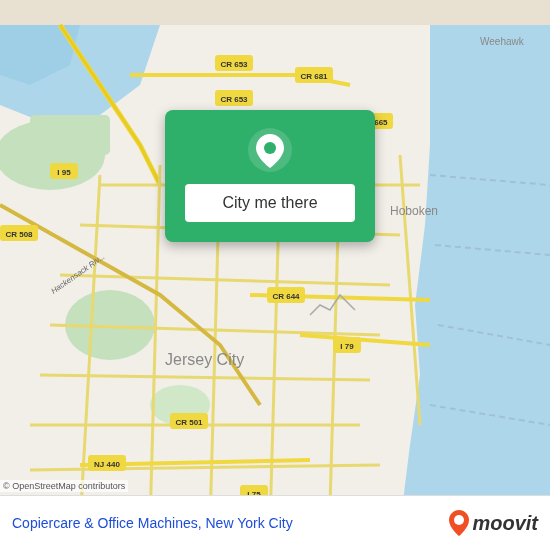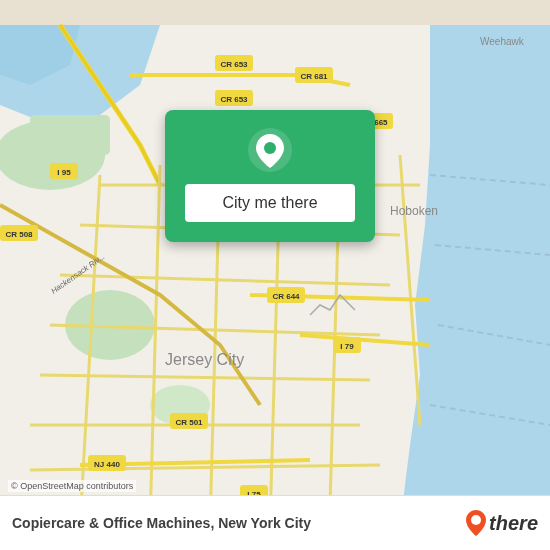--- a/index.html
+++ b/index.html
@@ -28,31 +28,31 @@
       height: 55px;
       background: white;
       display: flex;
       align-items: center;
       padding: 0 12px;
       border-top: 1px solid #ddd;
     }
 
     #copyright {
       position: absolute;
-      bottom: 58px; left: 8px;
+      bottom: 58px; left: 0;
       font-size: 9px;
       color: #555;
       background: rgba(255,255,255,0.7);
       padding: 1px 3px;
     }
 
     #location-name {
       font-size: 14px;
-      font-weight: 700;
-      color: #404040;
+      font-weight: 400;
+      color: #1d4ed8;
       flex: 1;
     }
 
     #moovit-logo {
       display: flex;
       align-items: center;
       gap: 2px;
     }
 
     #moovit-text {
@@ -212,15 +212,15 @@
 
 <div id="bottom-bar">
   <span id="location-name">Copiercare &amp; Office Machines, New York City</span>
 
   <div id="moovit-logo">
 
     <svg width="22" height="28" viewBox="0 0 22 28">
       <path d="M11 1 C5.5 1 1 5.5 1 11 C1 19 11 27 11 27 C11 27 21 19 21 11 C21 5.5 16.5 1 11 1 Z" fill="#f04e23"></path>
       <circle cx="11" cy="11" r="5" fill="white"></circle>
     </svg>
-    <span id="moovit-text">there</span>
+    <span id="moovit-text">moovit</span>
   </div>
 </div>
 
 </body></html>

